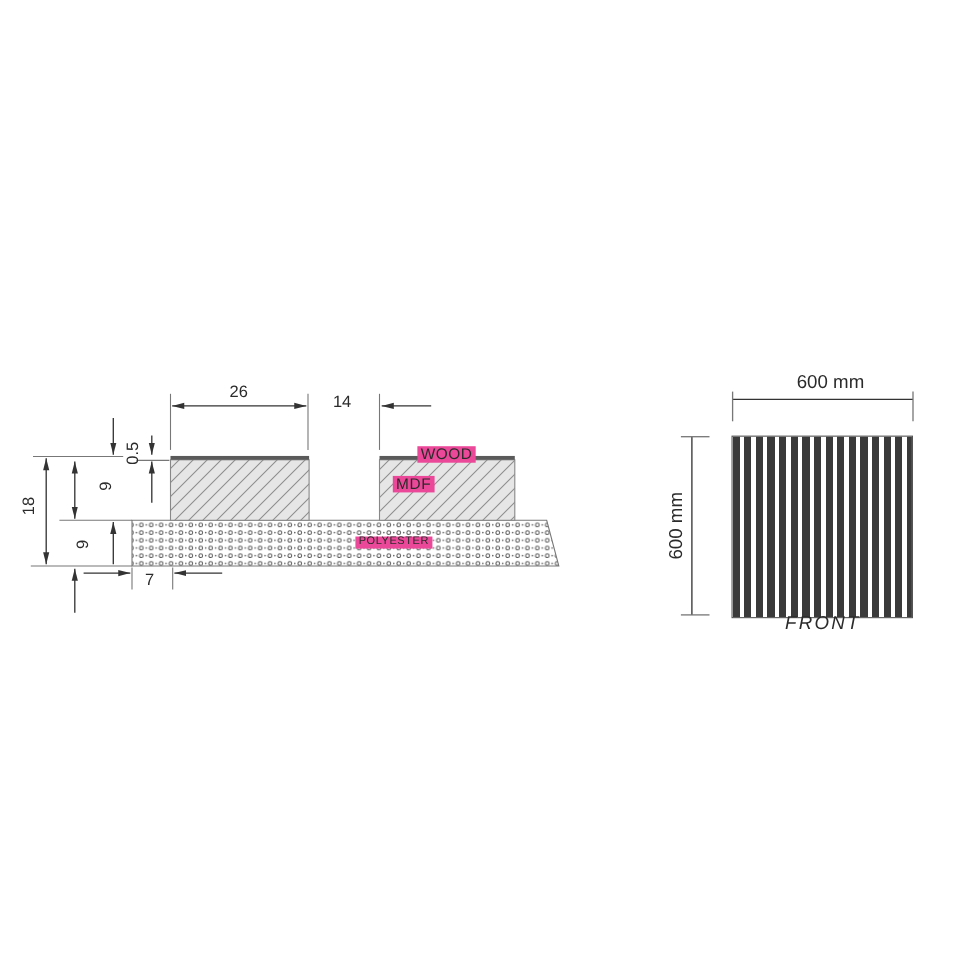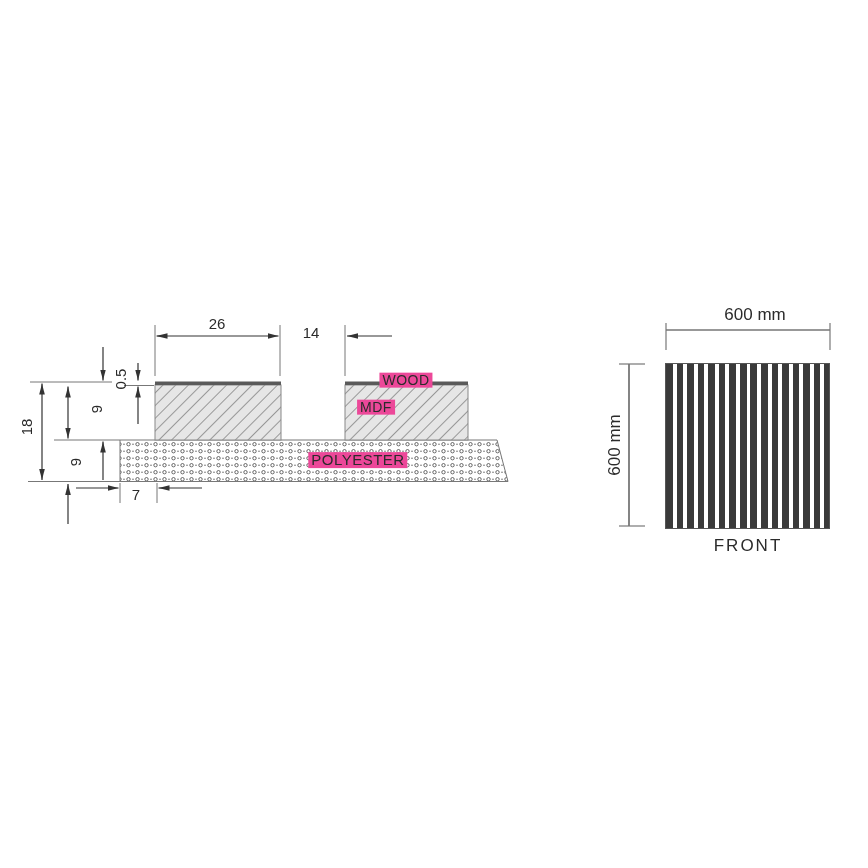--- a/index.html
+++ b/index.html
@@ -3,20 +3,21 @@
 <meta charset="utf-8">
 <style>
   html,body{margin:0;padding:0;background:#ffffff;}
   #canvas{
     position:relative;
     width:868px;height:749px;
     background:#ffffff;
     font-family:"Liberation Sans", sans-serif;
     color:#2b2b2b;
     overflow:hidden;
+    margin-top:33px;
   }
   #linework{position:absolute;left:0;top:0;}
   .txt{
     position:absolute;
     transform:translate(-50%,-50%);
     font-size:15px;
     line-height:1.05;
     white-space:nowrap;
     color:#2b2b2b;
     background:#ec4899;
@@ -119,19 +120,19 @@
   <div class="txt nobg" style="left:217px;top:324px;">26</div>
   <div class="txt nobg" style="left:311px;top:333px;">14</div>
   <div class="txt rot nobg" style="left:121px;top:379px;">0.5</div>
   <div class="txt rot nobg" style="left:27px;top:427px;">18</div>
   <div class="txt rot nobg" style="left:97px;top:409px;">9</div>
   <div class="txt rot nobg" style="left:76px;top:462px;">9</div>
   <div class="txt nobg" style="left:136px;top:495px;">7</div>
 
   <div class="txt matlabel" style="left:406px;top:380px;">WOOD</div>
   <div class="txt matlabel" style="left:376px;top:407px;">MDF</div>
-  <div class="txt matlabel" style="left:358px;top:460px;font-size:15px;">POLYESTER</div>
+  <div class="txt matlabel" style="left:358px;top:460px;font-size:10px;">POLYESTER</div>
 
   <div class="txt mm" style="left:755px;top:315px;">600 mm</div>
   <div class="txt rot mm" style="left:615px;top:445px;">600 mm</div>
-  <div class="txt caption" style="left:748px;top:546px;">FRONT</div>
+  <div class="txt caption" style="left:748px;top:534px;font-style:italic;">FRONT</div>
 
 </div>
 
 </body></html>

